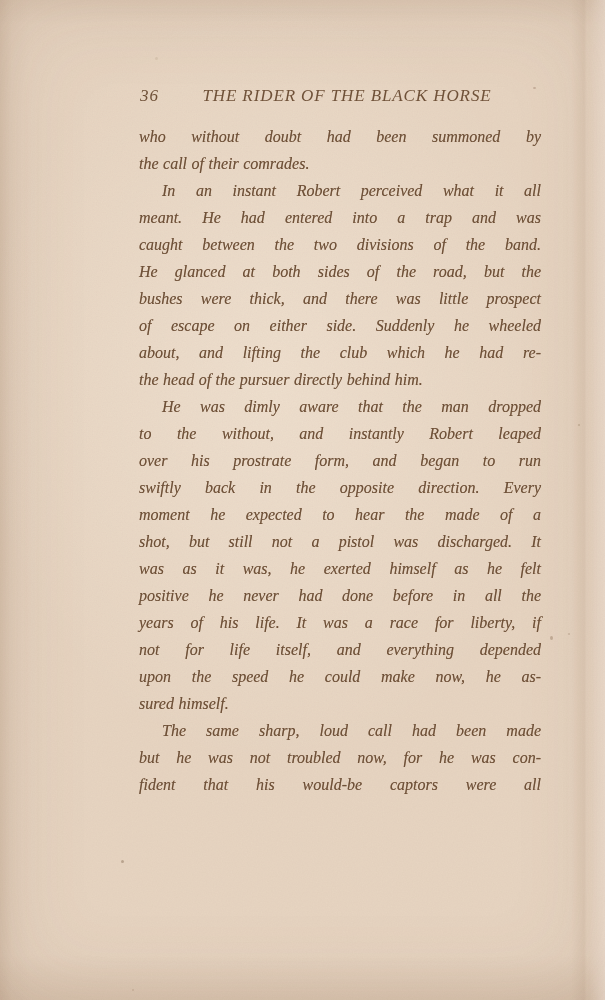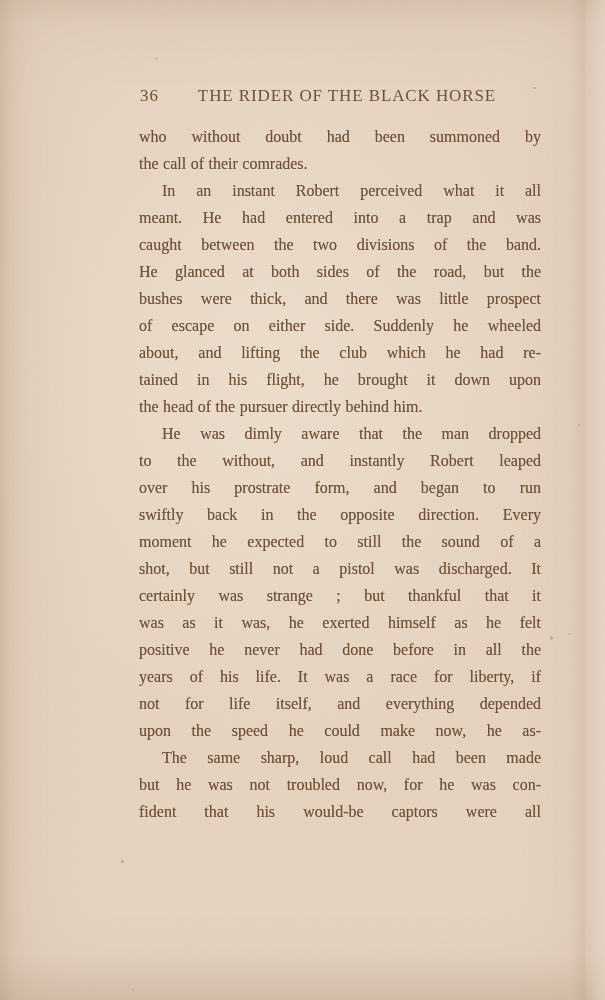--- a/index.html
+++ b/index.html
@@ -11,20 +11,21 @@
     width: 605px;
     height: 1000px;
     position: relative;
     overflow: hidden;
     background: var(--paper, #e7d5c2);
     font-family: "Liberation Serif", "DejaVu Serif", serif;
   }
   .page {
     position: absolute;
     inset: 0;
+    font-style: italic;
   }
   
   .surface {
     position: absolute;
     inset: 0;
     pointer-events: none;
     background:
       radial-gradient(ellipse 70% 55% at 45% 38%, rgba(255,247,235,0.30), rgba(255,247,235,0) 70%),
       linear-gradient(90deg, rgba(140,103,75,0.14), rgba(140,103,75,0.04) 12px, rgba(140,103,75,0) 30px),
       linear-gradient(270deg, rgba(243,229,216,0.85), rgba(243,229,216,0) 16px),
@@ -111,36 +112,35 @@
         <div class="line last">the call of their comrades.</div>
       </div>
       <div class="para">
         <div class="line indent">In an instant Robert perceived what it all</div>
         <div class="line">meant. He had entered into a trap and was</div>
         <div class="line">caught between the two divisions of the band.</div>
         <div class="line">He glanced at both sides of the road, but the</div>
         <div class="line">bushes were thick, and there was little prospect</div>
         <div class="line">of escape on either side. Suddenly he wheeled</div>
         <div class="line">about, and lifting the club which he had re-</div>
-        <div class="line">tained in his flight, he brought it down upon</div>
         <div class="line last">the head of the pursuer directly behind him.</div>
       </div>
       <div class="para">
         <div class="line indent">He was dimly aware that the man dropped</div>
         <div class="line">to the without, and instantly Robert leaped</div>
         <div class="line">over his prostrate form, and began to run</div>
         <div class="line">swiftly back in the opposite direction. Every</div>
-        <div class="line">moment he expected to still the sound of a</div>
+        <div class="line">moment he expected to hear the made of a</div>
         <div class="line">shot, but still not a pistol was discharged. It</div>
-        <div class="line">certainly was strange ; but thankful that it</div>
         <div class="line">was as it was, he exerted himself as he felt</div>
         <div class="line">positive he never had done before in all the</div>
         <div class="line">years of his life. It was a race for liberty, if</div>
         <div class="line">not for life itself, and everything depended</div>
         <div class="line">upon the speed he could make now, he as-</div>
+        <div class="line last">sured himself.</div>
       </div>
       <div class="para">
         <div class="line indent">The same sharp, loud call had been made</div>
         <div class="line">but he was not troubled now, for he was con-</div>
         <div class="line">fident that his would-be captors were all</div>
       </div>
     </div>
 
   <div class="speck" style="left:533px; top:87px; width:3px; height:2px; opacity:.55"></div>
   <div class="speck" style="left:550px; top:636px; width:3px; height:4px; opacity:.6"></div>

